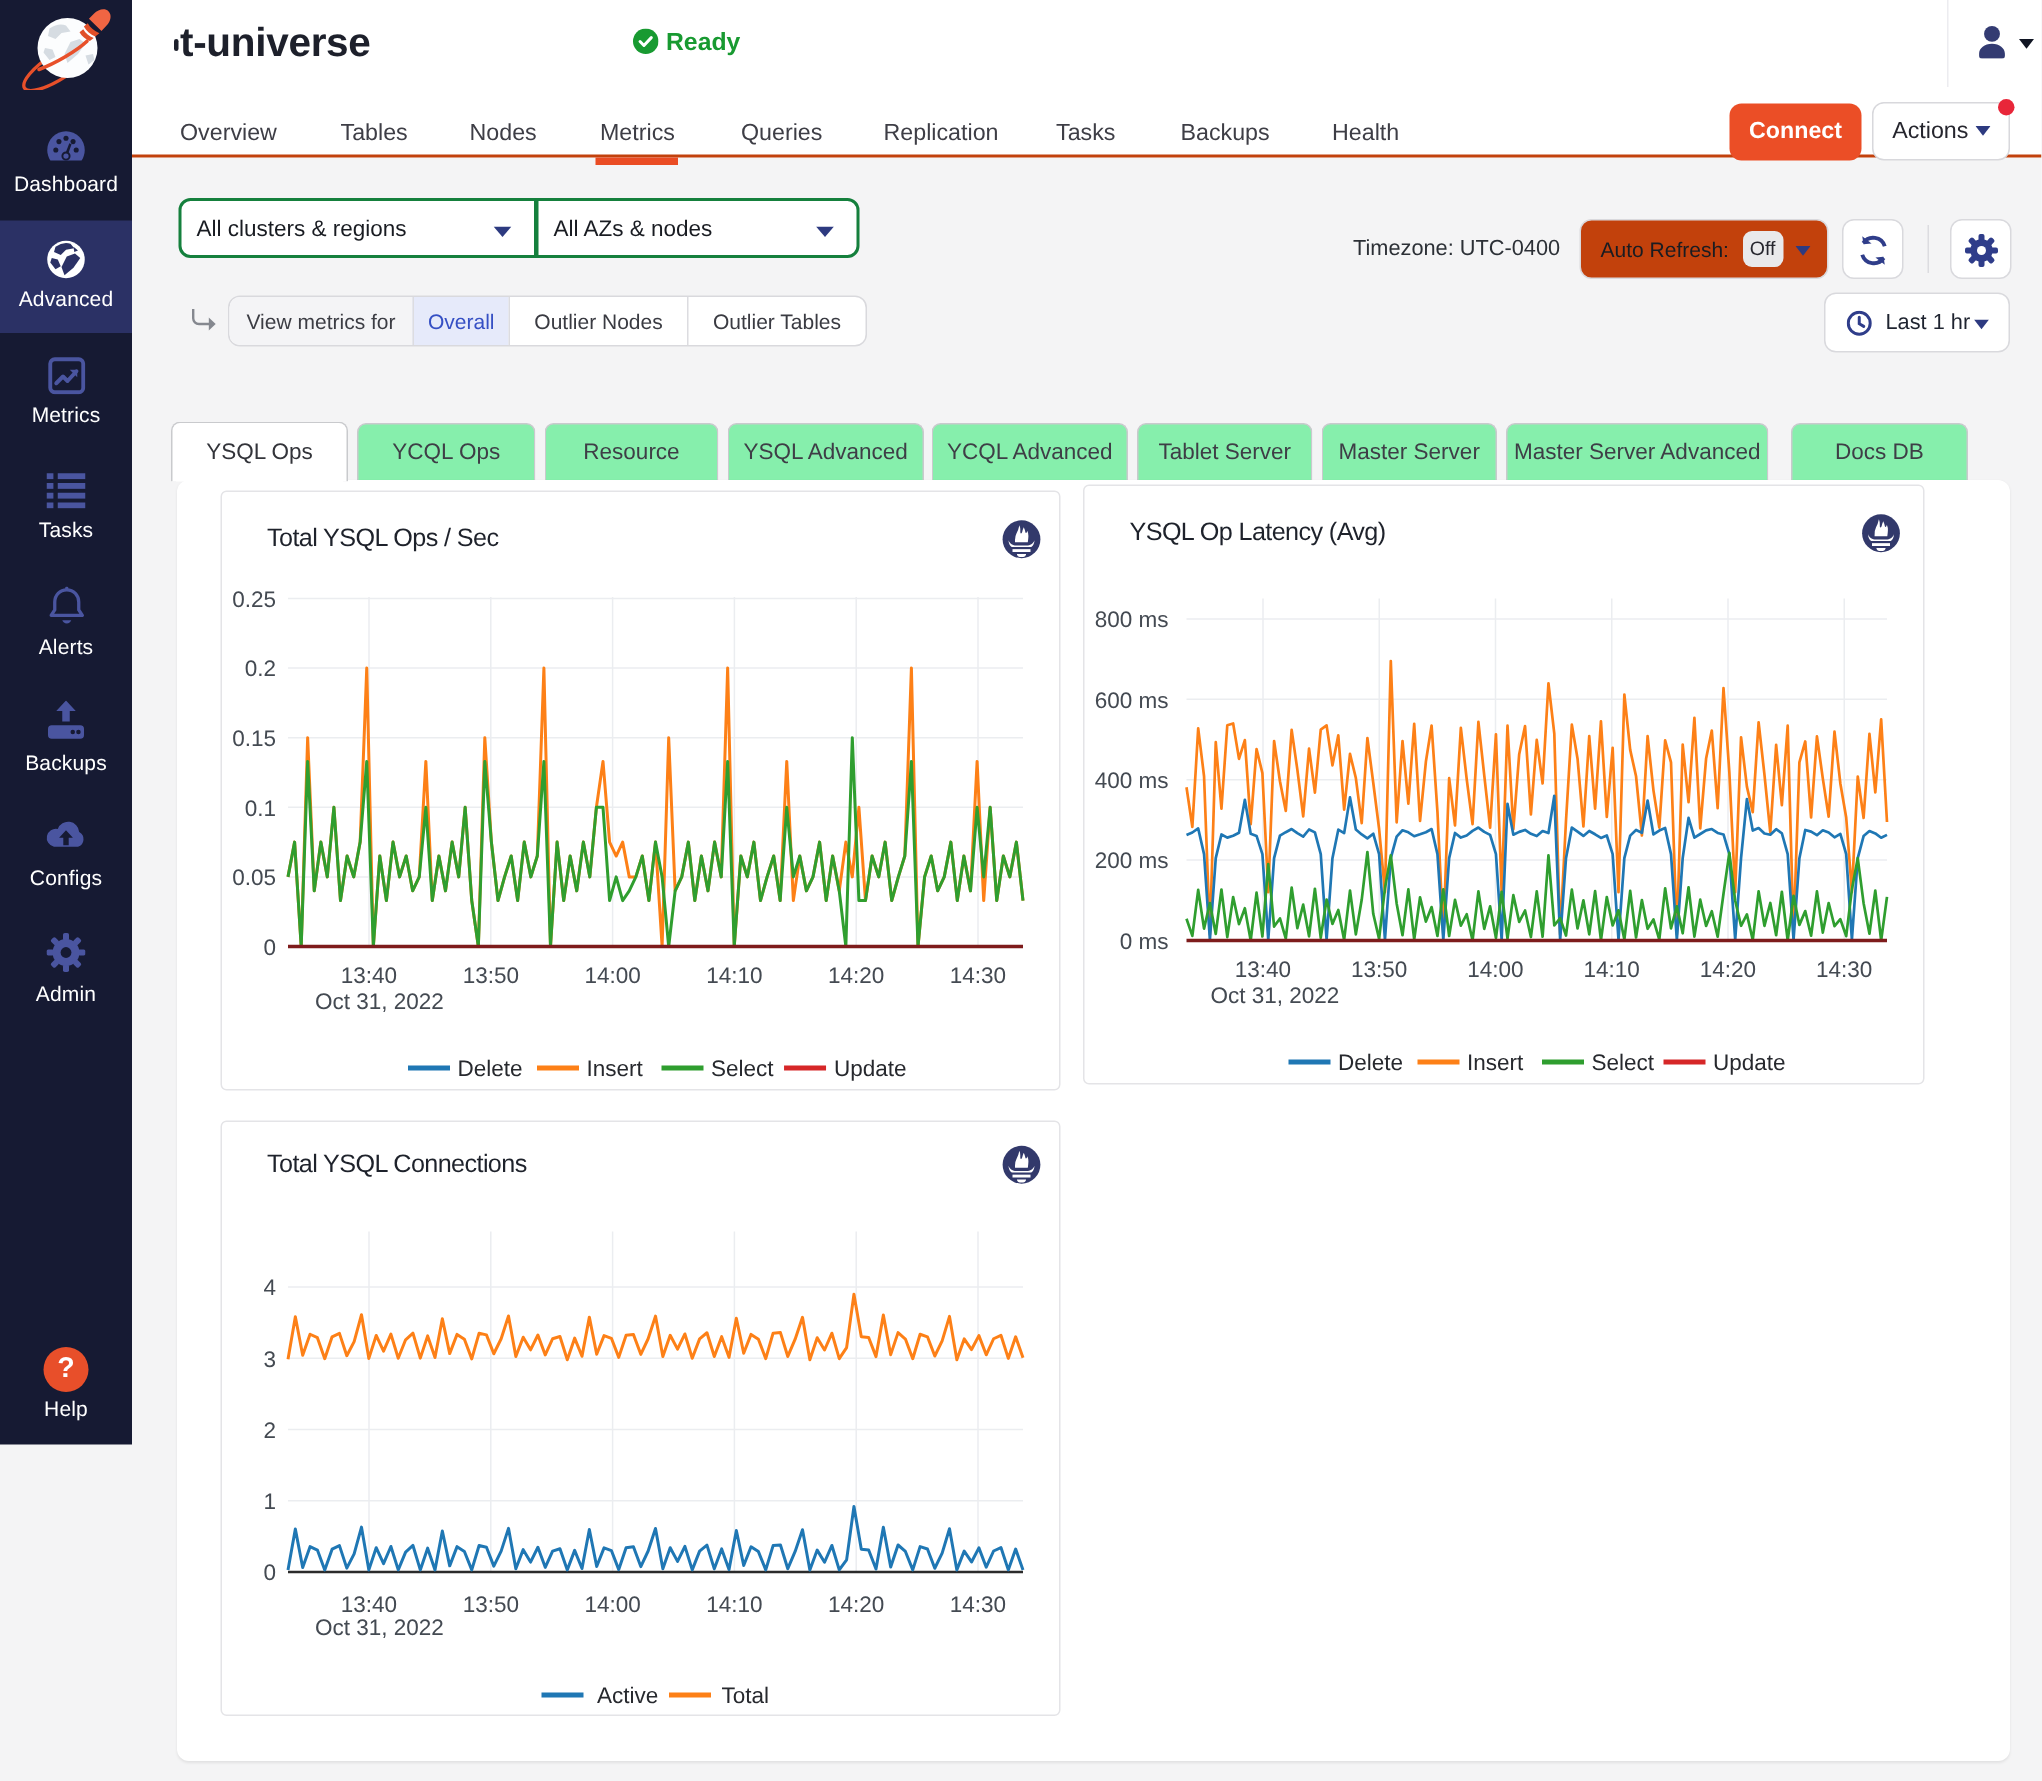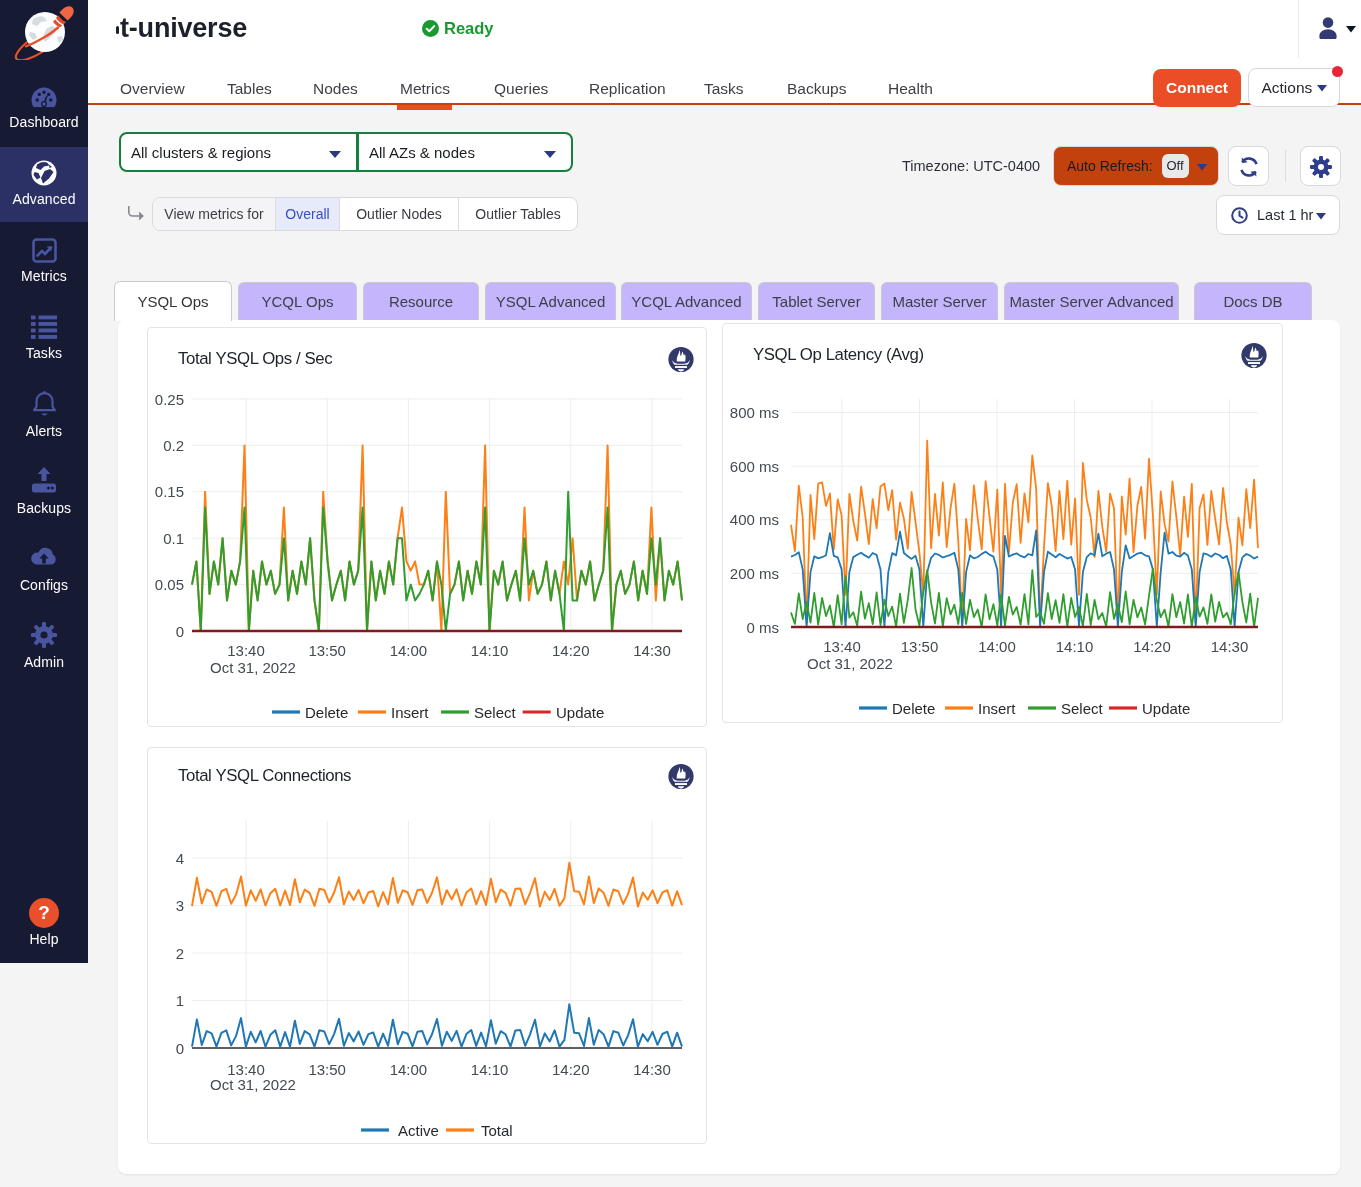--- a/index.html
+++ b/index.html
@@ -36,21 +36,21 @@
 .sqbtn{position:absolute;top:29px;width:41px;height:40px;background:#fff;border:1px solid #d9d9dd;border-radius:8px}
 #fdiv{position:absolute;left:1197px;top:33px;width:1px;height:32px;background:#dcdce0}
 #vmf{position:absolute;left:64px;top:80px;height:34px;background:#fff;border:1px solid #d9d9dd;border-radius:8px;
  font-size:14.5px;color:#3a3b42;white-space:nowrap;display:flex;align-items:stretch;line-height:32px}
 .vmf-seg{text-align:center;border-left:1px solid #dcdce0;font-size:14px}
 #vmf-label{border-left:none;background:#f4f4f6;color:#3c3d44;border-radius:7px 0 0 7px}
 .vmf-on{background:#e6eafa;color:#3650c4}
 #last1hr{position:absolute;left:1128px;top:78px;width:124px;height:40px;background:#fff;border:1px solid #d9d9dd;border-radius:8px;
  font-size:14.5px;color:#1f2430;line-height:38px}
 
-.mtab{position:absolute;top:282px;height:39px;background:#c4b5fd;border:1px solid #c9cacd;border-bottom:none;
+.mtab{position:absolute;top:282px;height:39px;background:#86efac;border:1px solid #c9cacd;border-bottom:none;
  border-radius:6px 6px 0 0;font-size:15px;color:#3e3e46;text-align:center;line-height:37px;white-space:nowrap}
 #mtab-active{background:#fff;top:281px;height:40px;line-height:39px;z-index:3;color:#33343a}
 #panel{position:absolute;left:118px;top:320px;width:1222px;height:854px;background:#fff;border-radius:8px;
  box-shadow:0 1px 2px rgba(0,0,0,.08);z-index:1}
 .card{position:absolute;background:#fff;border:1px solid #e4e4e7;border-radius:4px;z-index:2;overflow:hidden}
 .ct{font-size:16.8px;fill:#1e222b;letter-spacing:-0.4px}
 .tk{font-size:15px;fill:#444a52}
 .lg-t{font-size:15px;fill:#27292e}
 .gl{stroke:#ebedf0;stroke-width:1}
 .ln{fill:none;stroke-width:2;stroke-linejoin:round}

